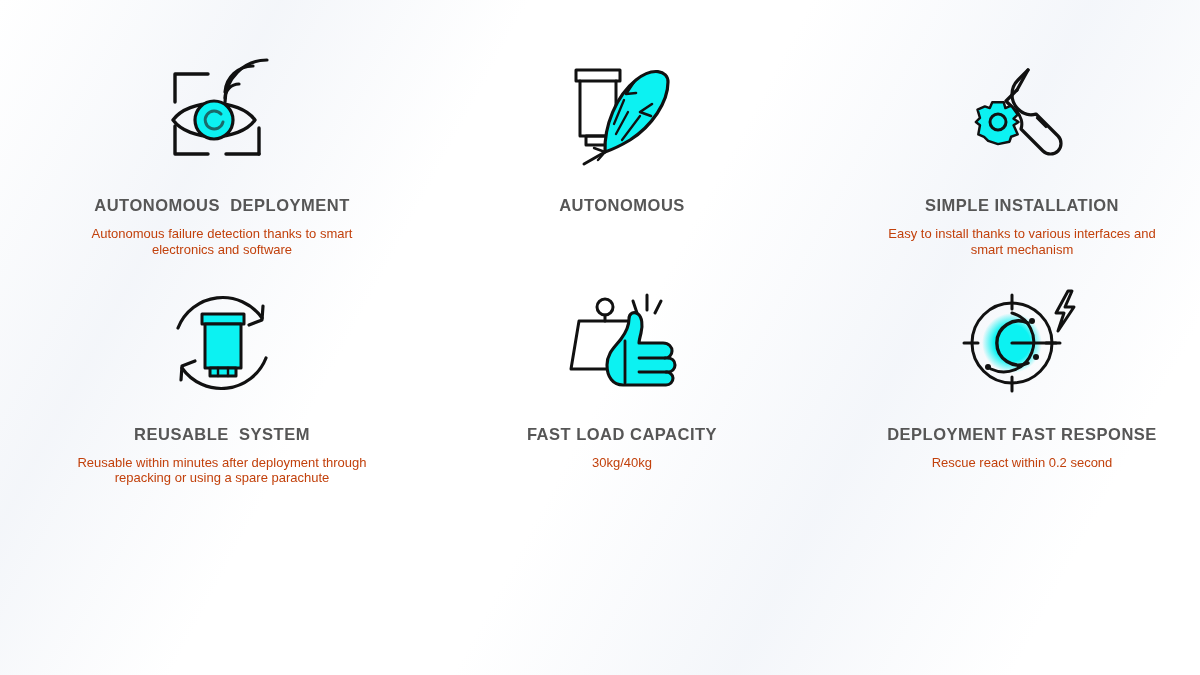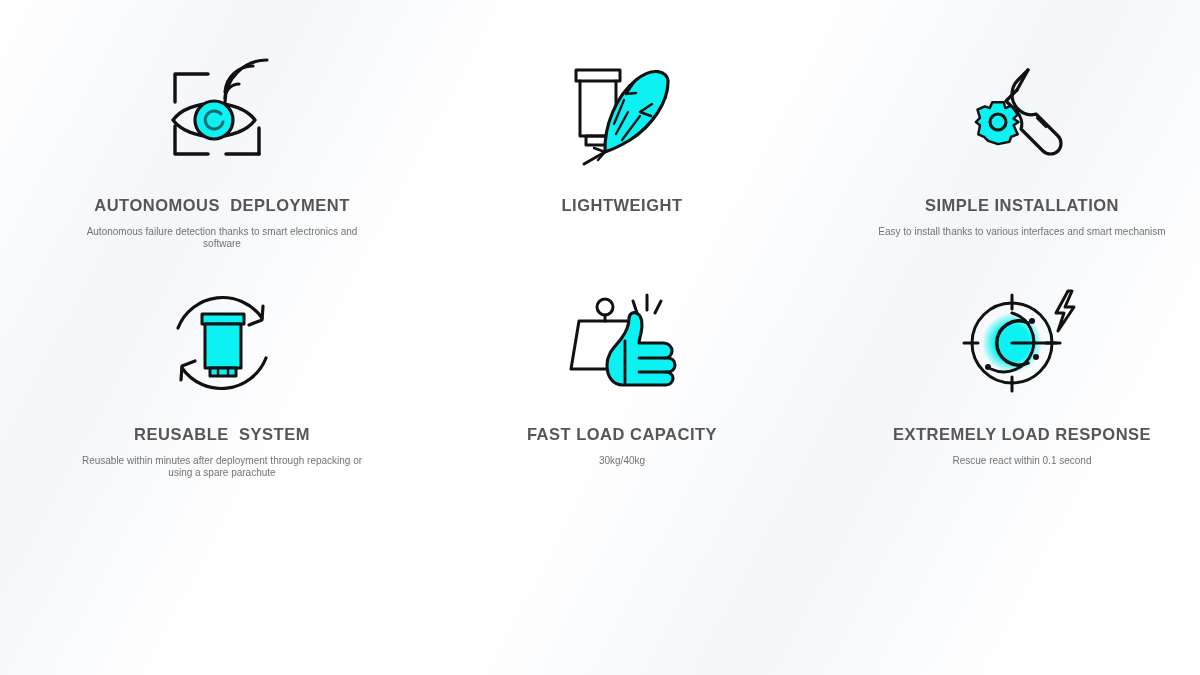--- a/index.html
+++ b/index.html
@@ -60,23 +60,23 @@
     font-size: 16.5px;
     font-weight: bold;
     letter-spacing: 0.5px;
     color: #565656;
     text-align: center;
     white-space: pre;
     margin-bottom: 11px;
   }
 
   .feature-desc {
-    font-size: 10px;
+    font-size: 13px;
     line-height: 1.2;
-    color: #737373;
+    color: #c2410c;
     text-align: center;
     max-width: 290px;
   }
 
   svg { display: block; overflow: visible; }
 </style>
 </head>
 <body>
 
 <div class="bg-sheen"></div>
@@ -122,21 +122,21 @@
 
         <path d="M52 74 L64 52" stroke-width="2.3"></path>
         <path d="M58 80 L76 56" stroke-width="2.3"></path>
         <path d="M50 64 L60 40" stroke-width="2.3"></path>
 
         <path d="M41 92 L20 104" stroke-width="3"></path>
         <path d="M41 92 L30 88" stroke-width="2.4"></path>
         <path d="M41 92 L34 100" stroke-width="2.4"></path>
       </svg>
     </div>
-    <div class="feature-title">LIGHTWEIGHT</div>
+    <div class="feature-title">AUTONOMOUS</div>
   </div>
 
   <div class="feature-card row-2">
     <div class="icon-wrap">
       <svg width="116" height="110" viewBox="0 0 116 110" fill="none" stroke="#111" stroke-width="3.2" stroke-linecap="round" stroke-linejoin="round">
 
         <path d="M14 40 A48 48 0 0 1 98 30" stroke-width="3.2"></path>
         <polyline points="86,36 99,31 100,17" stroke-width="3.2" transform="translate(-1,1)"></polyline>
 
         <path d="M102 70 A48 48 0 0 1 18 80" stroke-width="3.2"></path>
@@ -227,17 +227,17 @@
 
         <path d="M50 56 L94 56" stroke-width="3.2"></path>
 
         <circle cx="70" cy="34" r="3" fill="#111" stroke="none"></circle>
         <circle cx="74" cy="70" r="3" fill="#111" stroke="none"></circle>
         <circle cx="26" cy="80" r="3" fill="#111" stroke="none"></circle>
 
         <path d="M106 4 L94 26 L102 26 L96 44 L112 20 L103 20 L110 4 Z" fill="none" stroke="#111" stroke-width="3"></path>
       </svg>
     </div>
-    <div class="feature-title">EXTREMELY LOAD RESPONSE</div>
-    <div class="feature-desc">Rescue react within 0.1 second</div>
+    <div class="feature-title">DEPLOYMENT FAST RESPONSE</div>
+    <div class="feature-desc">Rescue react within 0.2 second</div>
   </div>
 
 </div>
 
 </body></html>

